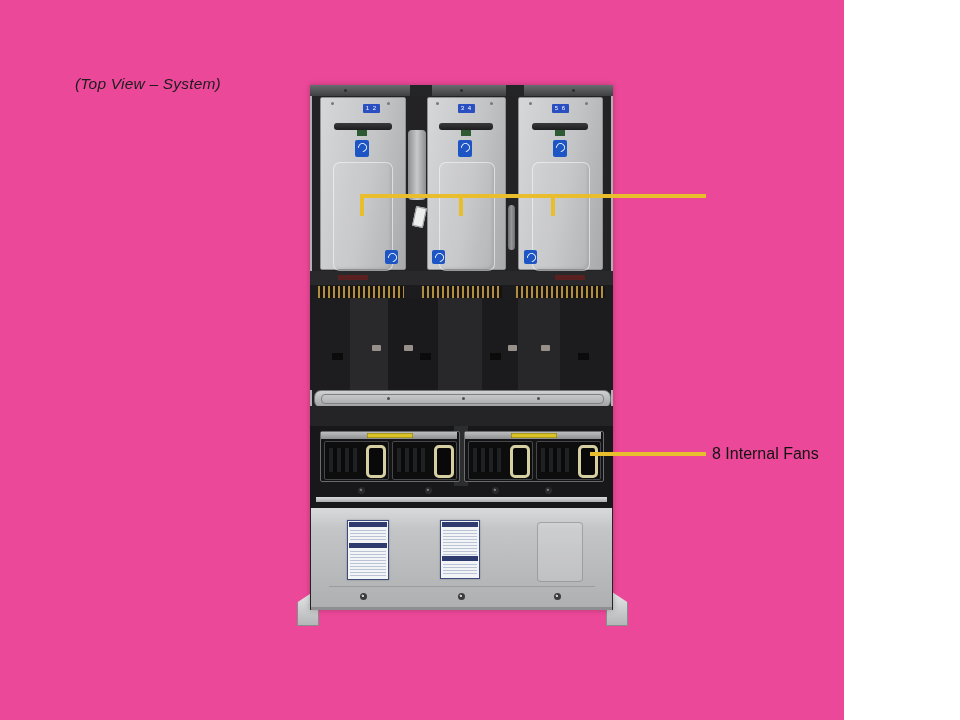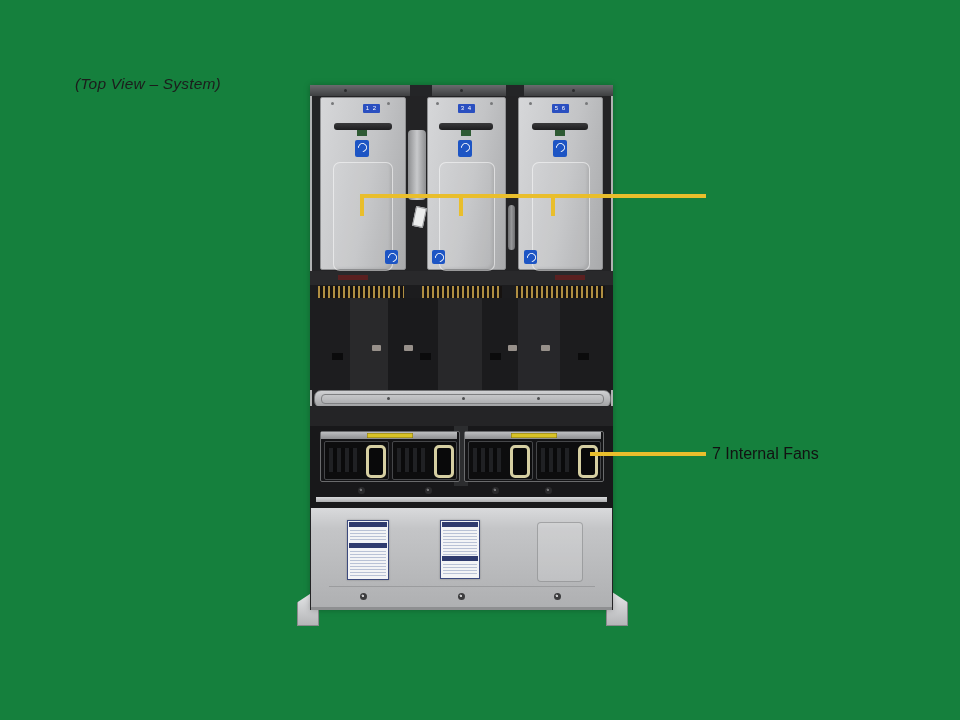--- a/index.html
+++ b/index.html
@@ -1,16 +1,16 @@
 <!DOCTYPE html>
 <html><head>
 <meta charset="utf-8">
 <style>
   html,body{margin:0;padding:0;background:#fff;}
-  .canvas{position:relative;width:960px;height:720px;background:#15803d;overflow:hidden;
+  .canvas{position:relative;width:844px;height:720px;background:#ec4899;overflow:hidden;
           font-family:"Liberation Sans", sans-serif;}
   .abs{position:absolute;}
   .caption{font-style:italic;font-size:15.5px;color:#1c1c1c;letter-spacing:.2px;}
   .callout-label{font-size:16px;color:#121212;white-space:nowrap;}
   .cline{background:#E9BE2C;}
 
   
   .body{background:#232325;box-shadow:0 0 6px rgba(0,0,0,.25);}
   .toprail{background:linear-gradient(#6a6b6e,#3e3f41);}
   .sidelite{background:#d3d4d6;opacity:.8;}
@@ -209,15 +209,15 @@
       <div class="abs" style="left:0;top:99px;width:301px;height:3px;background:#8e8f91;"></div>
     </div>
   </div>
 
   <div class="abs cline" style="left:360px;top:194px;width:346px;height:3.5px;"></div>
   <div class="abs cline" style="left:360px;top:194px;width:3.5px;height:22px;"></div>
   <div class="abs cline" style="left:459px;top:194px;width:3.5px;height:22px;"></div>
   <div class="abs cline" style="left:551px;top:194px;width:3.5px;height:22px;"></div>
 
   <div class="abs cline" style="left:590px;top:452px;width:116px;height:3.5px;"></div>
-  <div class="abs callout-label" style="left:712px;top:445px;">7 Internal Fans</div>
+  <div class="abs callout-label" style="left:712px;top:445px;">8 Internal Fans</div>
 
 </div>
 
 </body></html>

